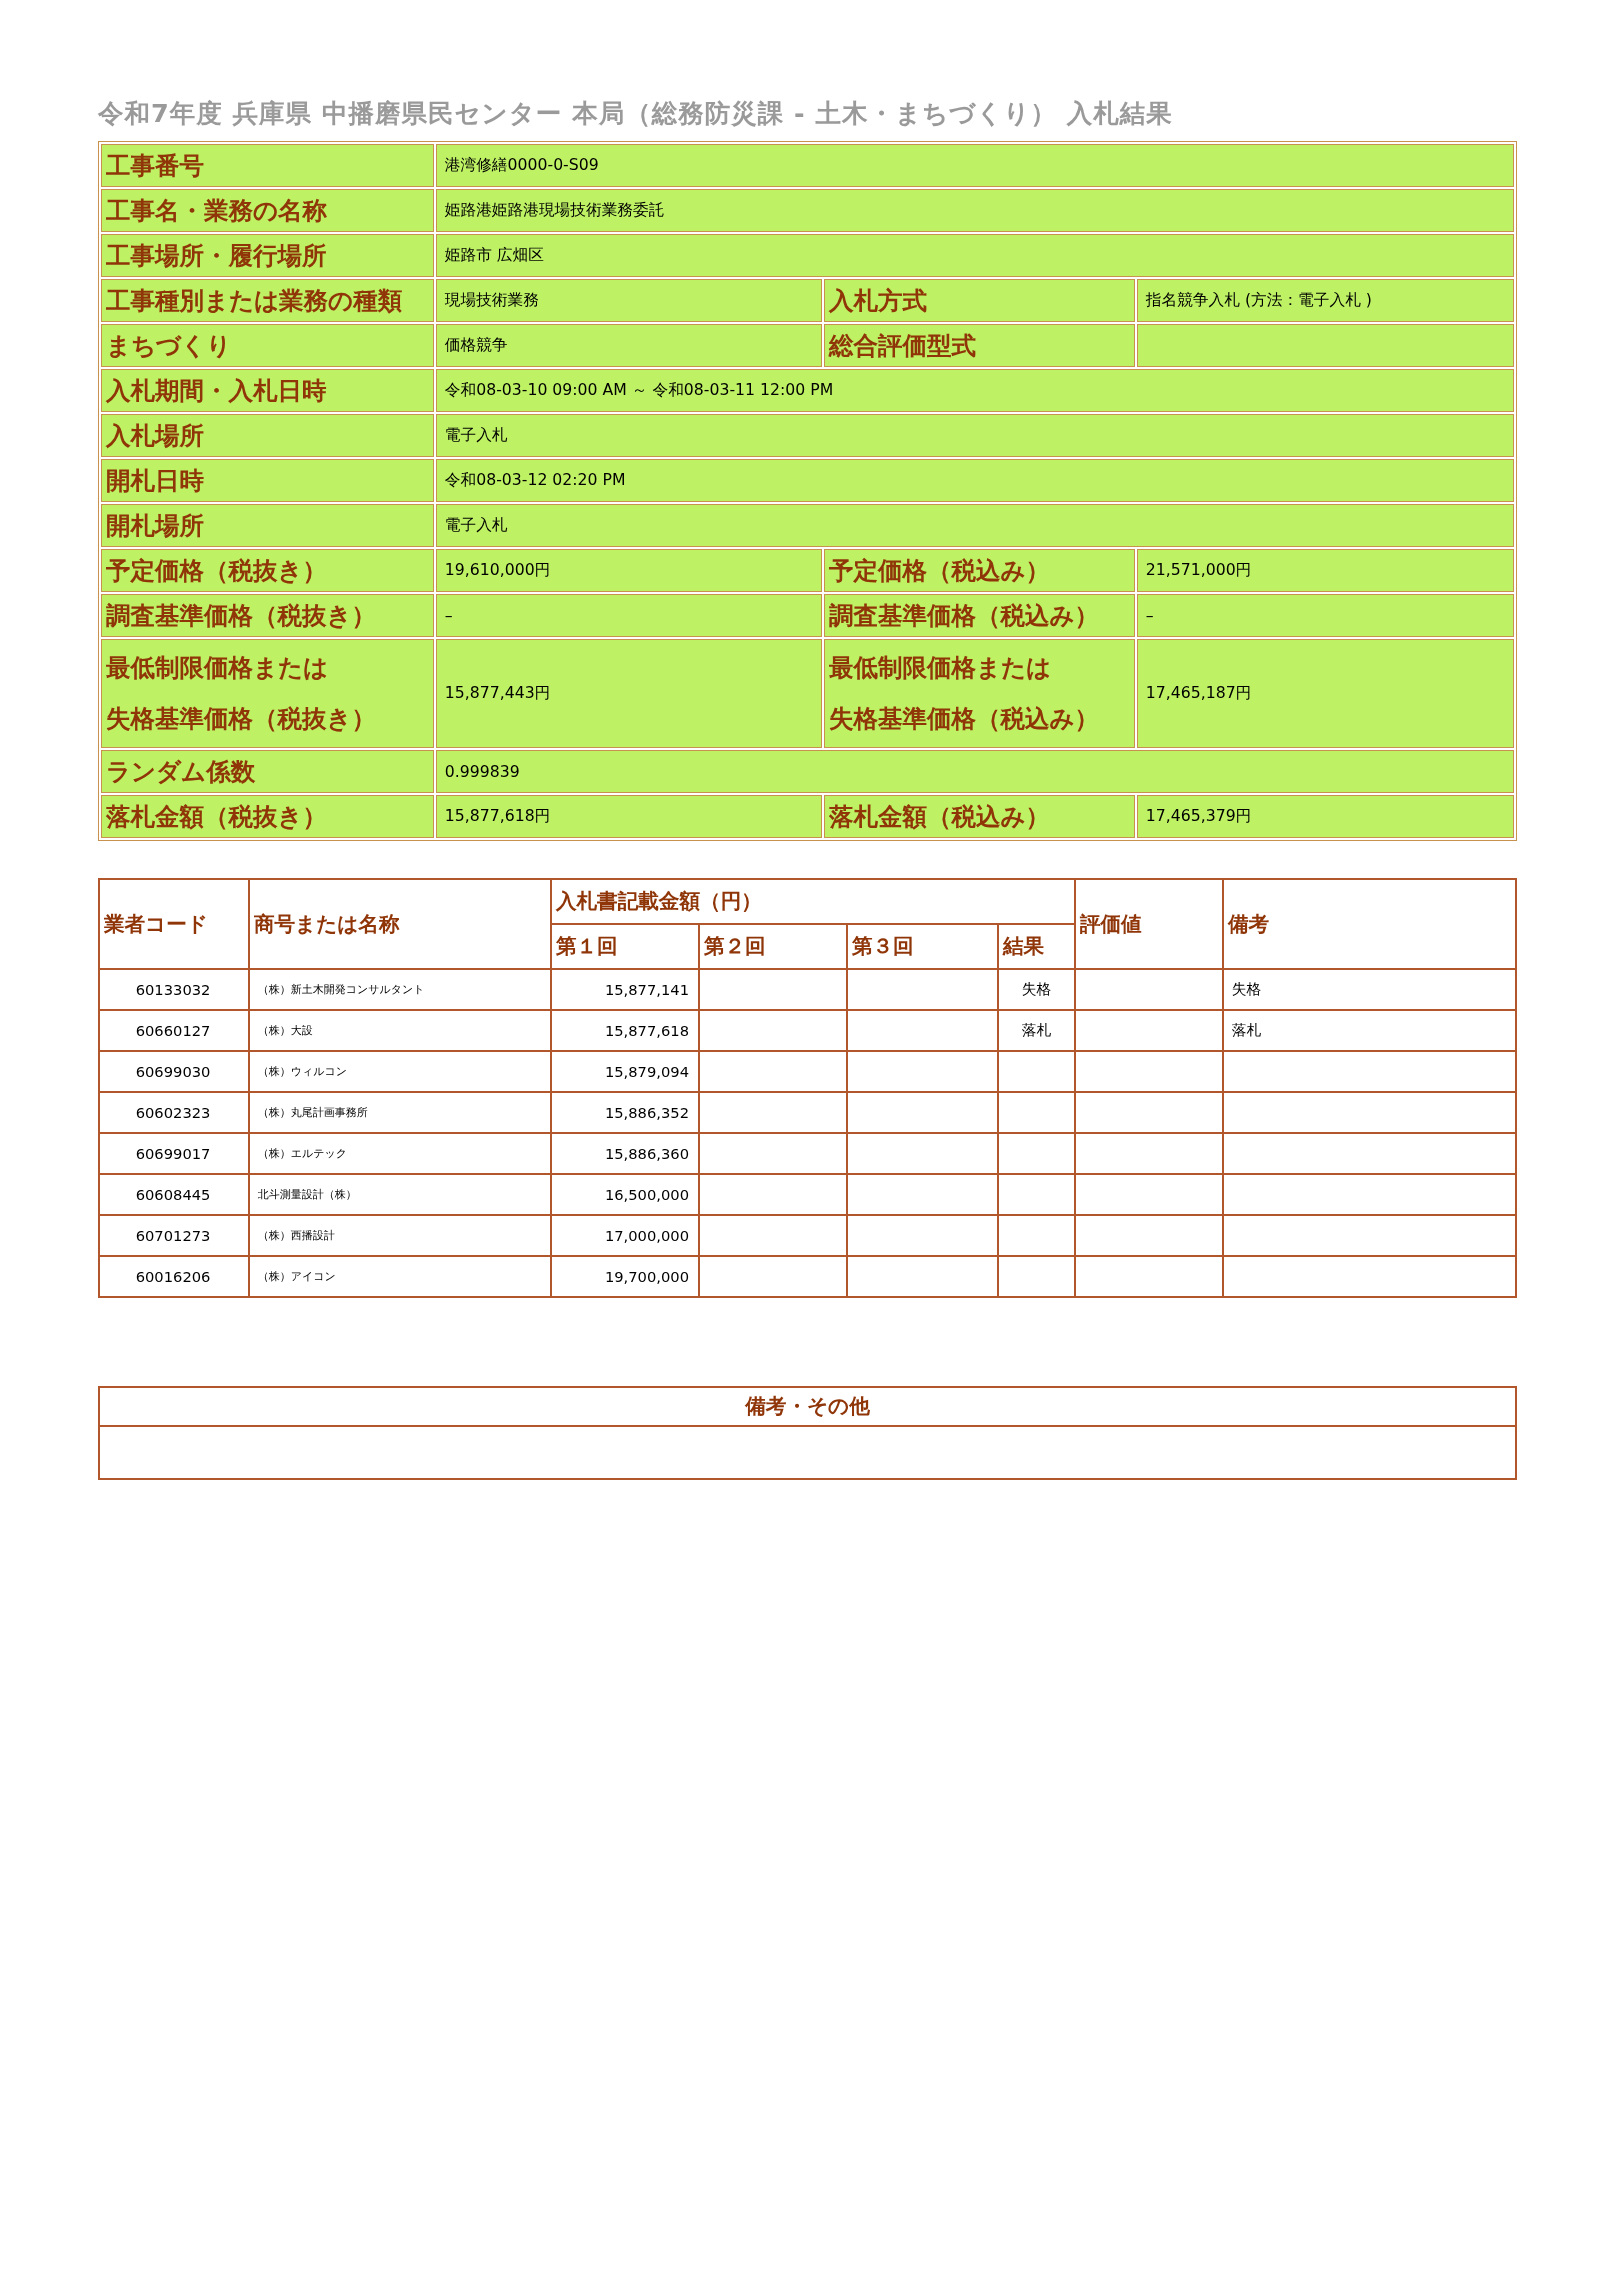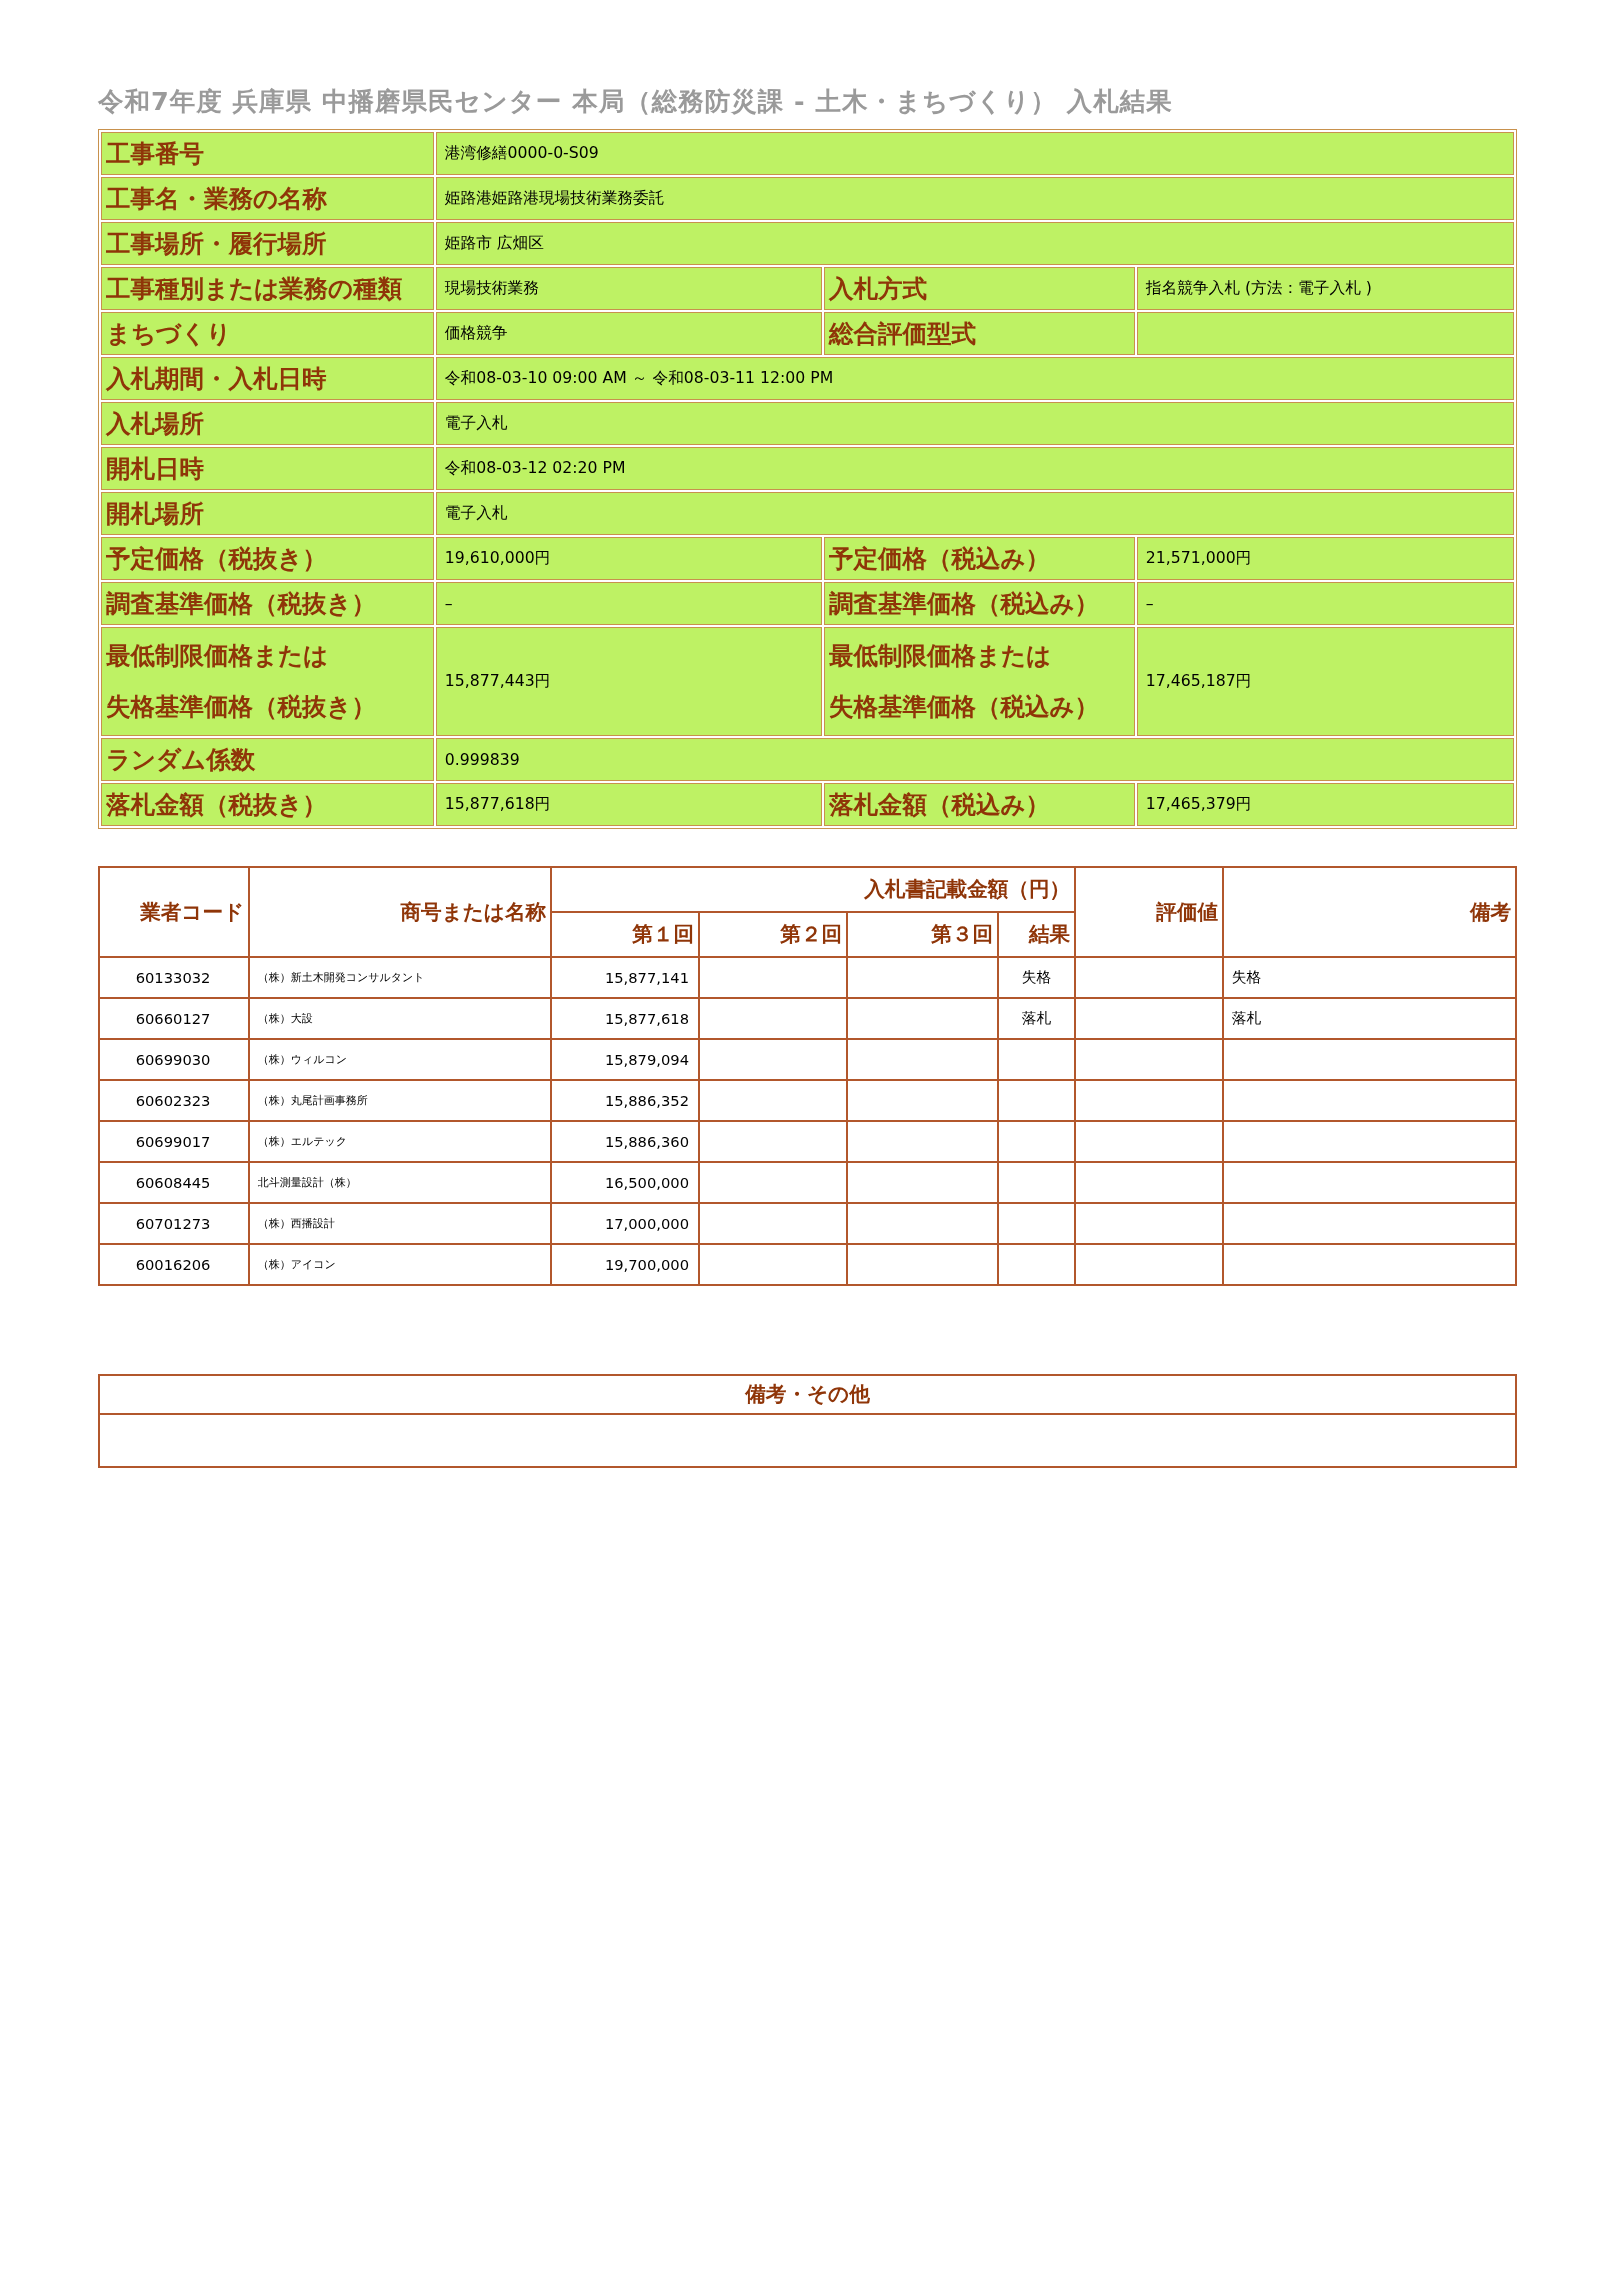--- a/index.html
+++ b/index.html
@@ -1,18 +1,18 @@
 <!DOCTYPE html>
 <html><head>
 <meta charset="utf-8">
 <style>
   html,body { margin:0; padding:0; background:#ffffff; }
   body { font-family:"DejaVu Sans","Liberation Sans",sans-serif; }
   .page { position:relative; width:1620px; height:2293px; background:#ffffff; overflow:hidden; }
-  .content { position:absolute; left:98px; top:0; width:1419px; }
+  .content { position:absolute; left:98px; top:12px; width:1419px; }
 
   .doc-title {
     margin:84px 0 9.8px 0;
     font-size:25.5px; font-weight:bold; color:#9a9a9a;
     letter-spacing:1px; white-space:nowrap;
   }
 
   
   table.info {
     width:1419px; table-layout:fixed;
@@ -33,21 +33,21 @@
   table.info tr.tall td.lbl { line-height:2.1; }
 
   
   table.bids {
     width:1419px; table-layout:fixed; margin-top:37px;
     border-collapse:collapse; border:2px solid #b2572c; background:#ffffff;
   }
   table.bids th, table.bids td { border:2px solid #b2572c; overflow:hidden; }
   table.bids th {
     color:#8f3508; font-weight:bold; font-size:20.6px;
-    text-align:right; height:39px; padding:2px 3.9px;
+    text-align:left; height:39px; padding:2px 3.9px;
   }
   table.bids td { font-size:14.7px; color:#000000; height:35px; padding:2px 7.8px; }
   table.bids td.code { text-align:center; padding-left:5.9px; }
   table.bids td.name { text-align:left; font-size:11px; }
   table.bids td.amt  { text-align:right; padding-right:9px; }
   table.bids td.res  { text-align:center; padding:2px 2px; }
   table.bids td.rem  { text-align:left; }
 
   
   table.remarks {

